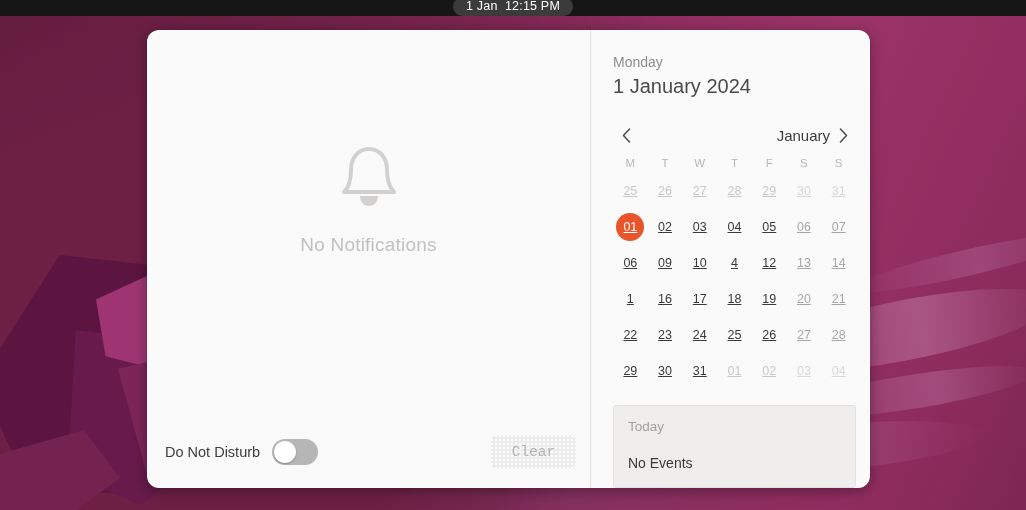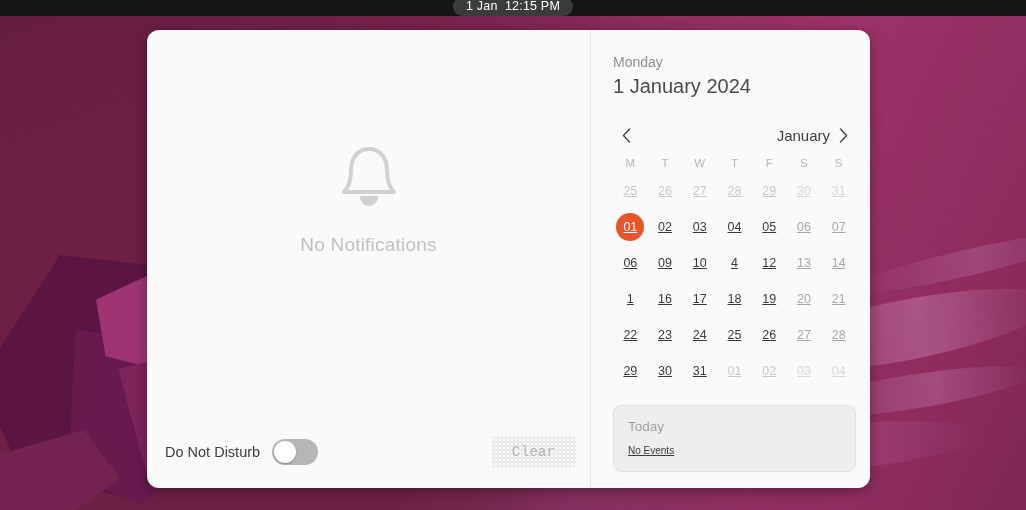--- a/index.html
+++ b/index.html
@@ -269,34 +269,33 @@
   .day.other.weekend .pill { color: #d9d8d6; }
   .day.today .pill {
     background: #e8552a;
     color: #ffffff;
   }
 
   #events-box {
     margin-top: 16px;
     background: #efeeed;
     border: 1px solid #e3e2e1;
-    border-radius: 8px;
+    border-radius: 3px;
     padding: 12px 3px 14px 14px;
   }
   #events-title {
     font-size: 13.5px;
     color: #a3a2a0;
     line-height: 1.3;
   }
   #events-body {
-    font-size: 10px;
+    font-size: 14px;
     color: #3a3a3a;
-    margin-top: 9px;
+    margin-top: 19px;
     line-height: 1.3;
-    text-decoration: underline;
   }
 </style>
 </head>
 <body>
 
 <div id="desktop">
 
   <div class="wp-layer wp-base"></div>
   <div class="wp-poly poly1"></div>
   <div class="wp-poly poly2"></div>

